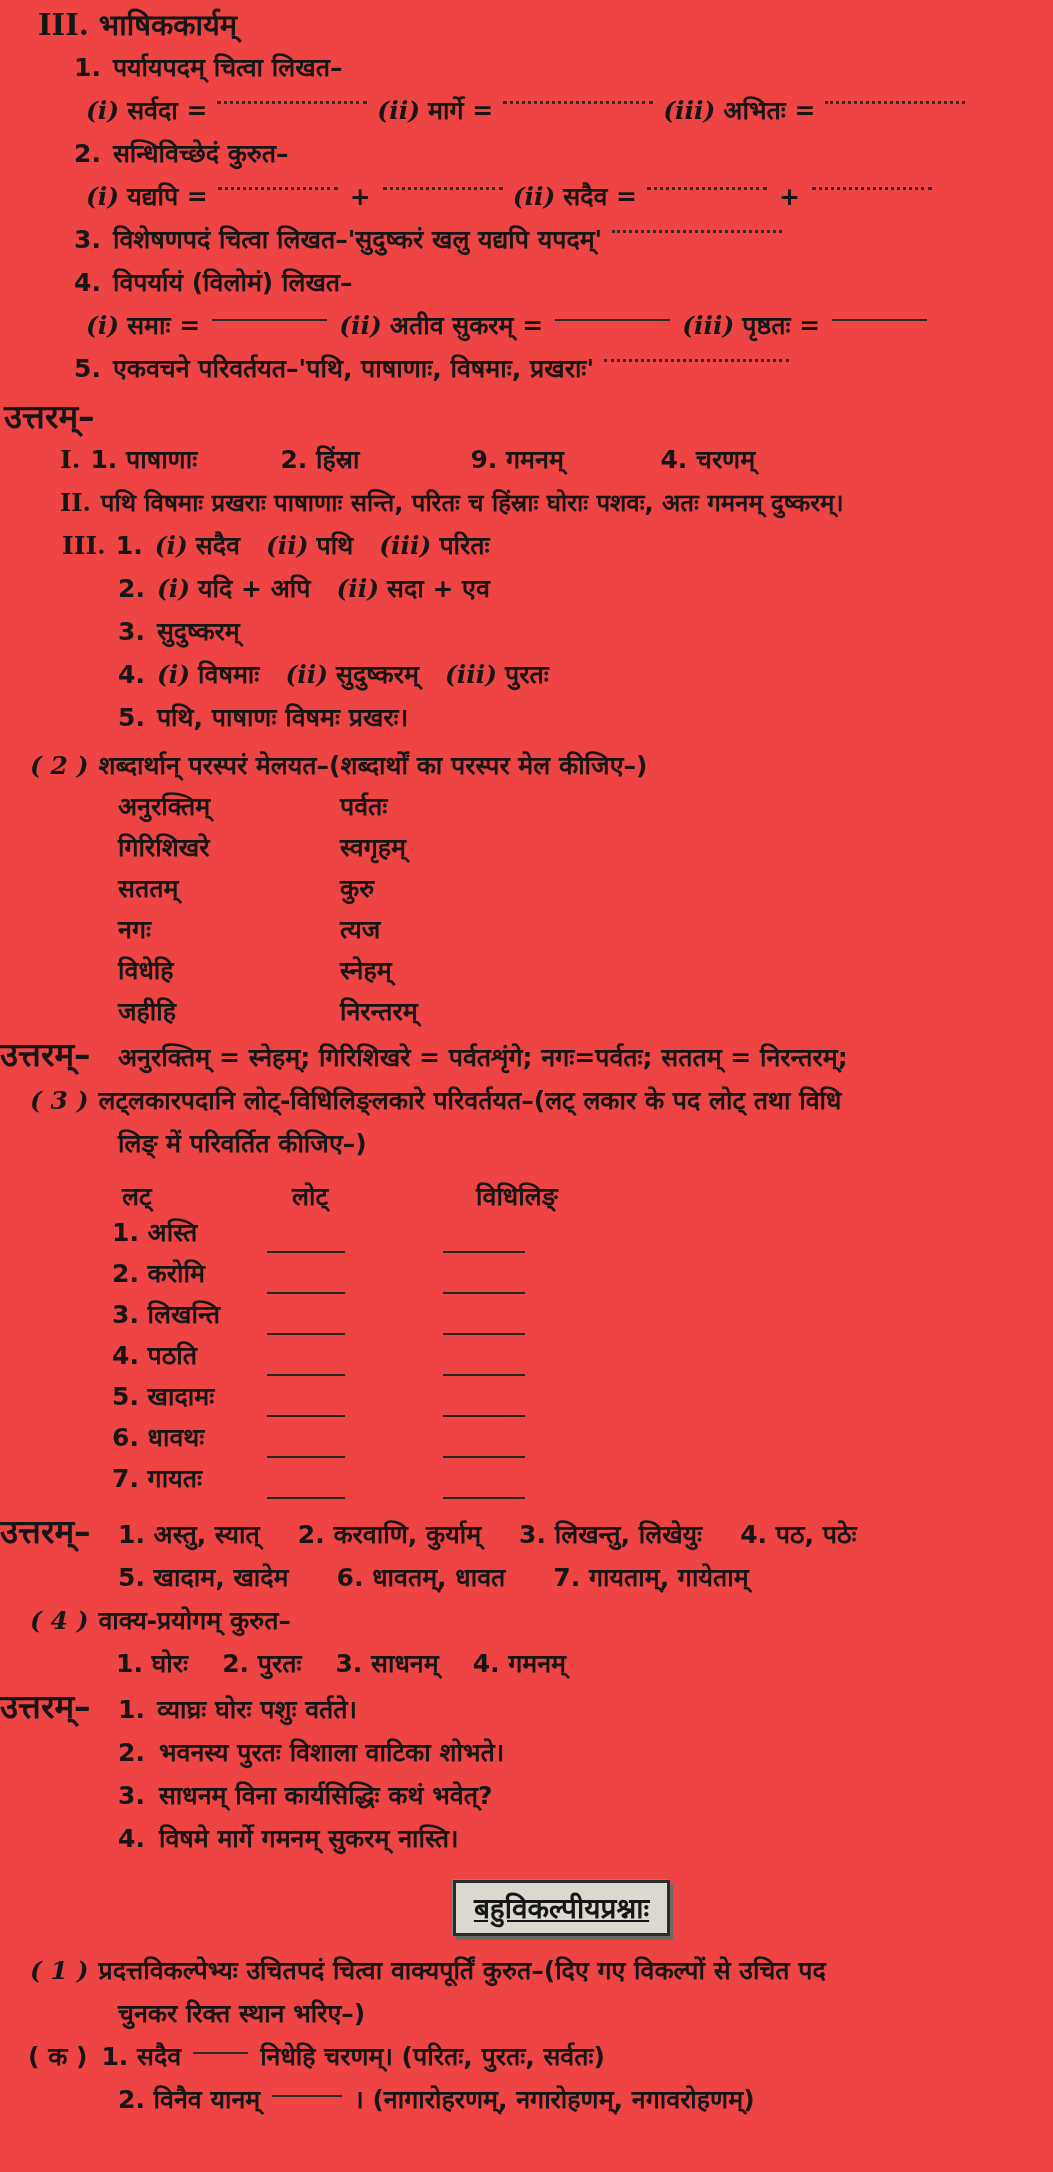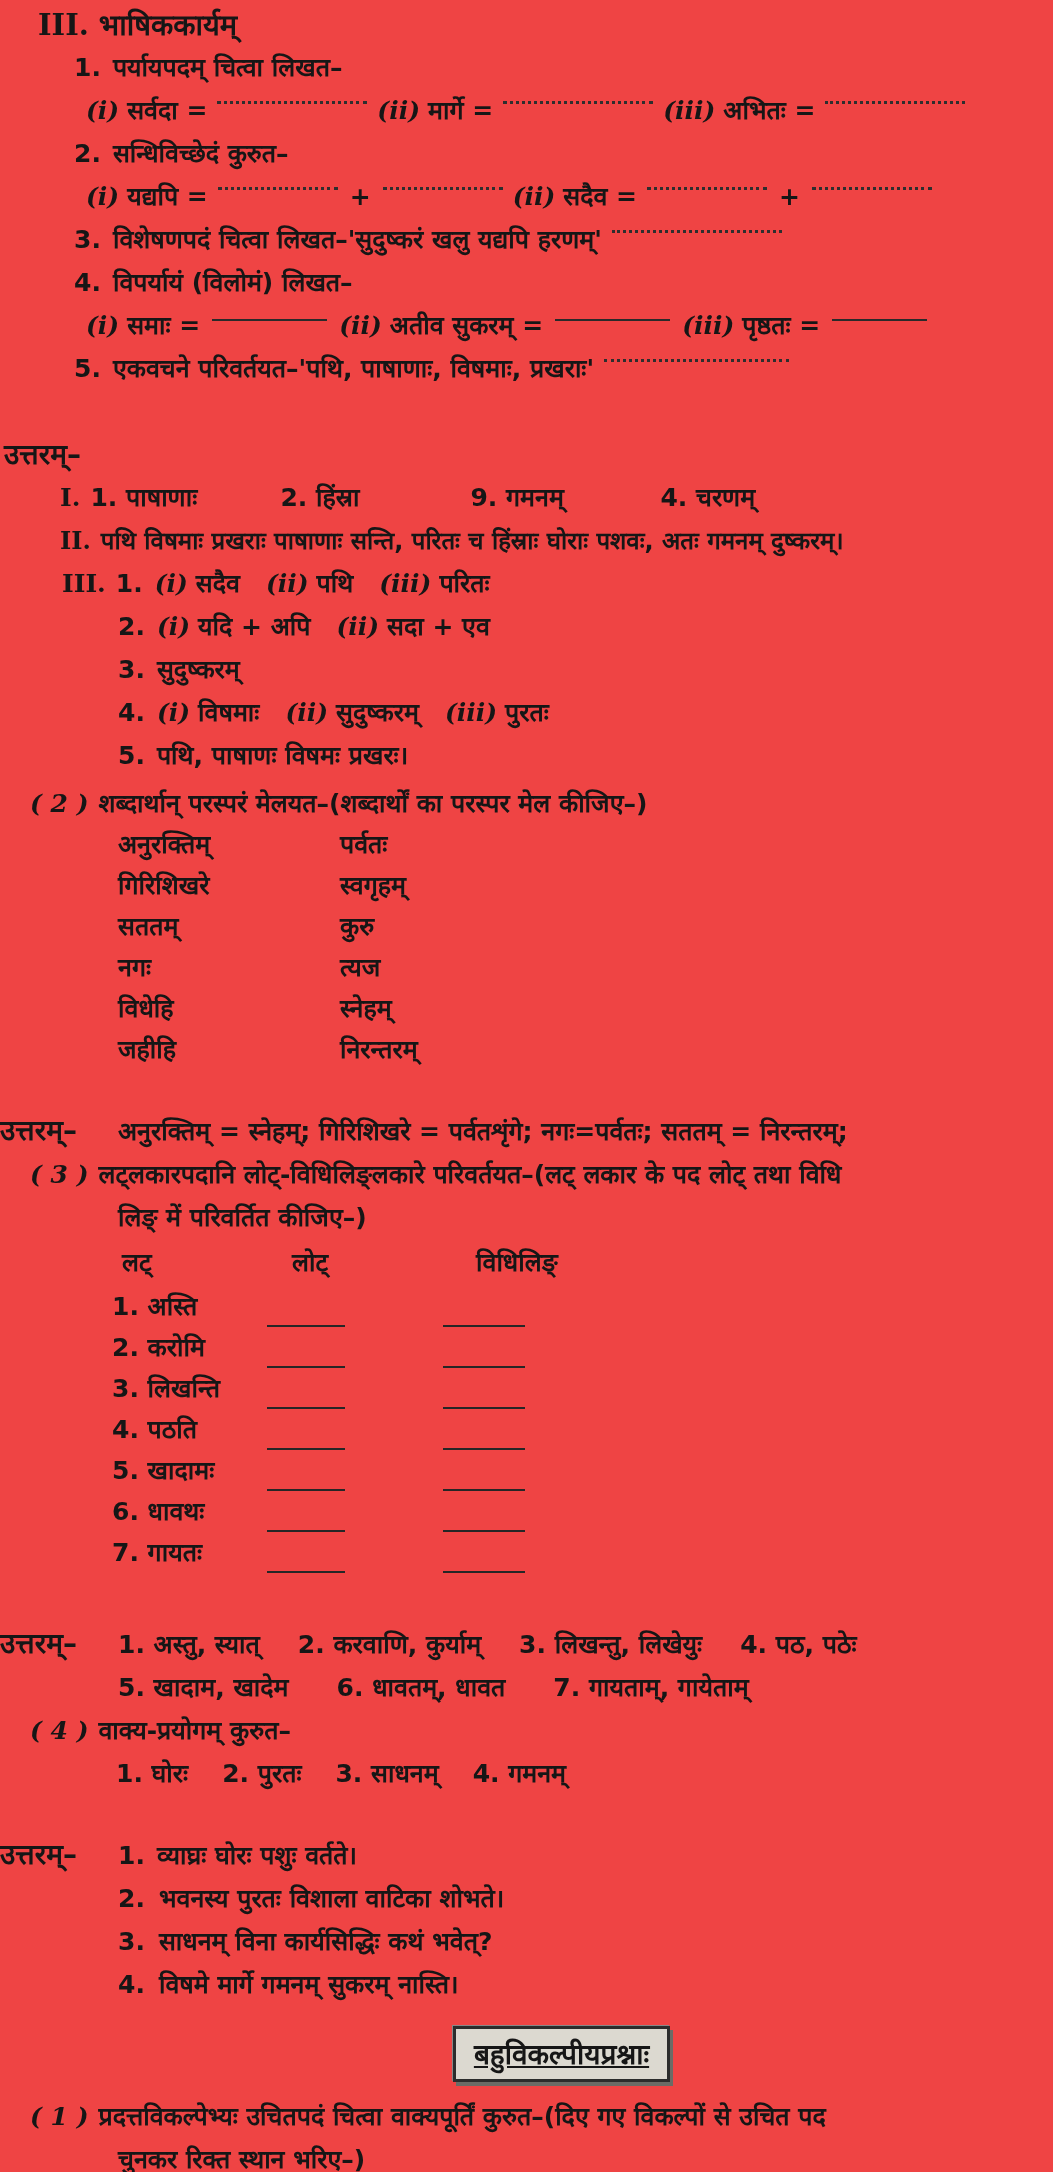--- a/index.html
+++ b/index.html
@@ -24,37 +24,37 @@
   .sec-head{padding-left:38px;font-size:29px;font-weight:800;}
   .q{padding-left:74px;}
   .sub{padding-left:86px;}
   .blank-dot{display:inline-block;border-bottom:3px dotted #2e2e2e;height:2px;transform:translateY(-15px);margin:0 10px;}
   .blank-top{display:inline-block;border-bottom:2px solid #2a2a2a;height:2px;transform:translateY(-13px);margin:0 12px;}
   .blank-mcq{display:inline-block;border-bottom:2px solid #2a2a2a;height:2px;transform:translateY(-11px);margin:0 12px;}
   .w140{width:140px;} .w150{width:150px;} .w120{width:120px;}
   .w115{width:115px;} .w95{width:95px;} .w170{width:170px;} .w185{width:185px;}
   .w55{width:55px;} .w70{width:70px;}
   .plus{margin:0 2px;}
-  .anslabel{font-weight:800;font-size:28px;flex:none;margin-top:38px;}
+  .anslabel{font-weight:800;font-size:33px;flex:none;}
   .ans0{padding-left:4px;}
   .aI{padding-left:60px;}
   .aI .itm{display:inline-block;min-width:190px;}
   .aII{padding-left:60px;font-size:24px;}
   .aIII{padding-left:62px;}
   .aIIIrow{padding-left:118px;}
   .gap-sm{margin-top:14px;}
   .e2head{padding-left:30px;}
   .e2row{padding-left:118px;display:flex;}
   .e2row .lcol{display:inline-block;width:222px;}
   .e2row{line-height:30px;margin-bottom:11px;}
   .ansflex{display:flex;}
   .ansflex .anslabel{width:118px;}
   .e3head2{padding-left:118px;}
   .t3head{position:relative;height:40px;margin-bottom:4px;font-weight:800;}
-  .t3head span{position:absolute;top:0;}
+  .t3head span{position:absolute;top:8px;}
   .t3h1{left:122px;} .t3h2{left:292px;} .t3h3{left:476px;}
   .t3row{position:relative;height:41px;}
   .t3row .lbl{position:absolute;left:112px;top:0;}
   .t3row .b1{position:absolute;left:267px;bottom:2px;width:78px;border-bottom:2.5px solid #262626;}
   .t3row .b2{position:absolute;left:443px;bottom:2px;width:82px;border-bottom:2.5px solid #262626;}
   .a3row{display:flex;padding-left:0;}
   .a3row .itm{margin-right:38px;}
   .a3row2{padding-left:118px;}
   .a3row2 .itm{margin-right:48px;}
   .e4words{padding-left:116px;}
@@ -114,21 +114,21 @@
     <span class="blank-dot w120"></span>
     <span class="m">(ii)</span>
     <span>सदैव =</span>
     <span class="blank-dot w120"></span>
     <span class="plus">+</span>
     <span class="blank-dot w120"></span>
   </div>
 
   <div class="line q">
     <span class="num">3.</span>
-    <span>विशेषणपदं चित्वा लिखत–'सुदुष्करं खलु यद्यपि हरणम्'</span>
+    <span>विशेषणपदं चित्वा लिखत–'सुदुष्करं खलु यद्यपि यपदम्'</span>
     <span class="blank-dot w170"></span>
   </div>
 
   <div class="line q">
     <span class="num">4.</span>
     <span>विपर्यायं (विलोमं) लिखत–</span>
   </div>
   <div class="line sub">
     <span class="m">(i)</span>
     <span>समाः =</span>

